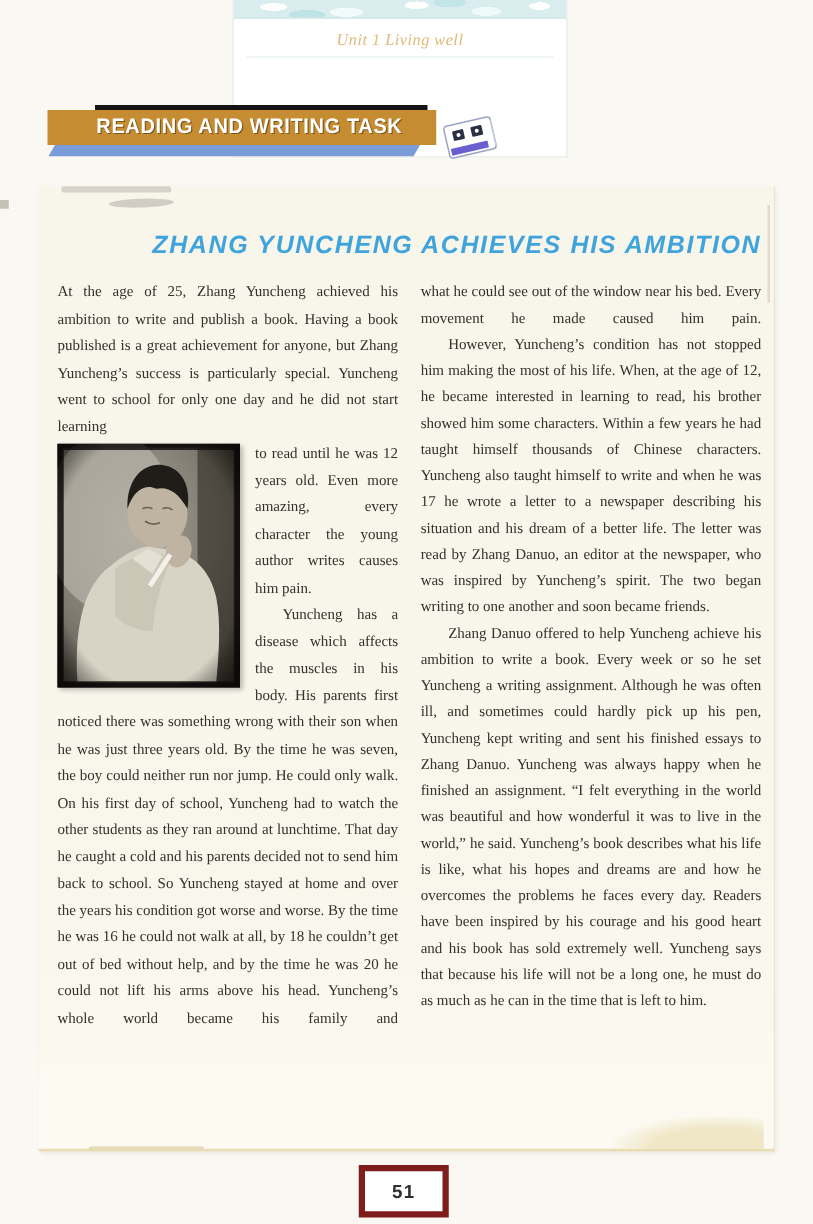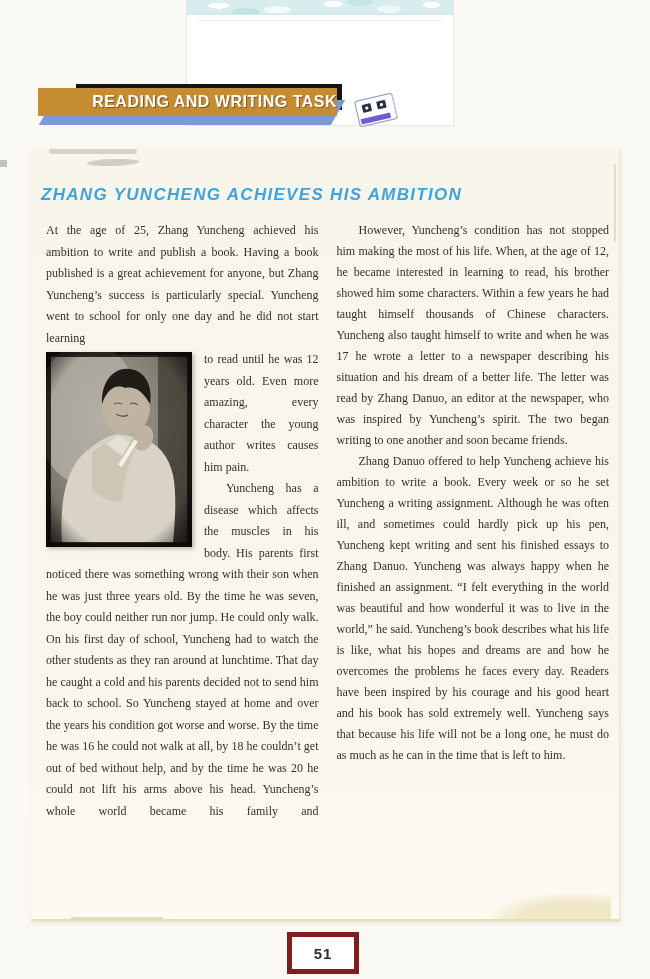--- a/index.html
+++ b/index.html
@@ -35,21 +35,21 @@
   .unit-rule{height:1px;background:#e6f2f2;margin:5px 10px 0 10px;}
 
   
   .banner-black{position:absolute;left:76px;top:84px;width:266px;height:26px;background:#141414;}
   .banner-blue{
     position:absolute;left:46px;top:100px;width:292px;height:25px;
     background:#7a9ad8;transform:skewX(-30deg);
   }
   .banner-orange{
     position:absolute;left:38px;top:88px;width:299px;height:28px;
-    background:#c68c31;display:flex;align-items:center;justify-content:flex-end;
+    background:#c68c31;display:flex;align-items:center;justify-content:center;padding-left:12px;
   }
   .banner-orange span{
     color:#ffffff;font-weight:bold;font-size:16px;letter-spacing:.5px;
     text-shadow:1px 1px 0 rgba(40,25,5,.45);
     font-family:"Liberation Sans",sans-serif;
     transform:scaleY(1.05);
   }
   .cassette{position:absolute;left:352px;top:90px;width:48px;height:40px;}
 
   
@@ -65,23 +65,23 @@
     background:radial-gradient(ellipse at 70% 100%, #eadfb4 0 45%, rgba(234,223,180,0) 75%);
     opacity:.7;
   }
   .smudge-top{position:absolute;left:18px;top:0;width:88px;height:5px;background:#b9b5ae;opacity:.55;border-radius:3px;}
   .smudge-top2{position:absolute;left:56px;top:10px;width:52px;height:7px;background:#a9a59d;opacity:.5;border-radius:50%;transform:rotate(-2deg);}
   .crease-right{position:absolute;right:3px;top:15px;width:2px;height:78px;background:#ddd6c2;opacity:.85;}
   .stain-bl{position:absolute;left:40px;bottom:-1px;width:92px;height:3px;background:#e3d8b2;border-radius:2px;opacity:.9;}
   .edge-tick{position:absolute;left:0;top:160px;width:7px;height:7px;background:#b7b3aa;opacity:.8;}
 
   .article-title{
-    margin:36px 10px 15px 10px;text-align:left;
+    margin:36px 10px 15px 10px;text-align:right;
     color:#40a4dc;font-weight:bold;font-style:italic;
-    font-size:17px;letter-spacing:1.3px;
+    font-size:20px;letter-spacing:1.3px;
     font-family:"Liberation Sans",sans-serif;
   }
 
   .columns{display:flex;gap:18px;padding:0 10px 0 15px;}
   .col{flex:1;min-width:0;}
   .col p{
     margin:0;
     font-family:"Liberation Serif",serif;
     font-size:12px;line-height:21.5px;
     text-align:justify;color:#35312b;
@@ -103,20 +103,21 @@
     background:#ffffff;border:5px solid #7f1d1d;box-sizing:border-box;
     display:flex;align-items:center;justify-content:center;
   }
   .page-num-box span{font-weight:bold;font-size:15px;color:#2f2f2f;letter-spacing:1px;}
 </style>
 </head>
 <body>
 
 <div class="unit-box">
   <div class="unit-band"></div>
+  <div class="unit-label">Unit 1 Living well</div>
   <div class="unit-rule"></div>
 </div>
 
 <div>
   <div class="banner-black"></div>
   <div class="banner-blue"></div>
   <div class="banner-orange">
     <span>READING AND WRITING TASK</span>
   </div>
   <div class="cassette">
@@ -180,20 +181,21 @@
           <rect x="2.5" y="2.5" width="141" height="190" fill="none" stroke="#14120f" stroke-width="5" opacity="0.85"></rect>
           <rect x="0" y="0" width="146" height="195" fill="url(#vig)"></rect>
         </svg>
       </div>
 
       <p>to read until he was 12 years old. Even more amazing, every character the young author writes causes him pain.</p>
       <p class="indent jlast">Yuncheng has a disease which affects the muscles in his body. His parents first noticed there was something wrong with their son when he was just three years old. By the time he was seven, the boy could neither run nor jump. He could only walk. On his first day of school, Yuncheng had to watch the other students as they ran around at lunchtime. That day he caught a cold and his parents decided not to send him back to school. So Yuncheng stayed at home and over the years his condition got worse and worse. By the time he was 16 he could not walk at all, by 18 he couldn’t get out of bed without help, and by the time he was 20 he could not lift his arms above his head. Yuncheng’s whole world became his family and</p>
     </div>
 
     <div class="col col-right">
+      <p class="jlast">what he could see out of the window near his bed. Every movement he made caused him pain.</p>
       <p class="indent">However, Yuncheng’s condition has not stopped him making the most of his life. When, at the age of 12, he became interested in learning to read, his brother showed him some characters. Within a few years he had taught himself thousands of Chinese characters. Yuncheng also taught himself to write and when he was 17 he wrote a letter to a newspaper describing his situation and his dream of a better life. The letter was read by Zhang Danuo, an editor at the newspaper, who was inspired by Yuncheng’s spirit. The two began writing to one another and soon became friends.</p>
       <p class="indent">Zhang Danuo offered to help Yuncheng achieve his ambition to write a book. Every week or so he set Yuncheng a writing assignment. Although he was often ill, and sometimes could hardly pick up his pen, Yuncheng kept writing and sent his finished essays to Zhang Danuo. Yuncheng was always happy when he finished an assignment. “I felt everything in the world was beautiful and how wonderful it was to live in the world,” he said. Yuncheng’s book describes what his life is like, what his hopes and dreams are and how he overcomes the problems he faces every day. Readers have been inspired by his courage and his good heart and his book has sold extremely well. Yuncheng says that because his life will not be a long one, he must do as much as he can in the time that is left to him.</p>
     </div>
   </div>
 </div>
 
 <div class="edge-tick"></div>
 
 <div class="page-num-box">
   <span>51</span>

